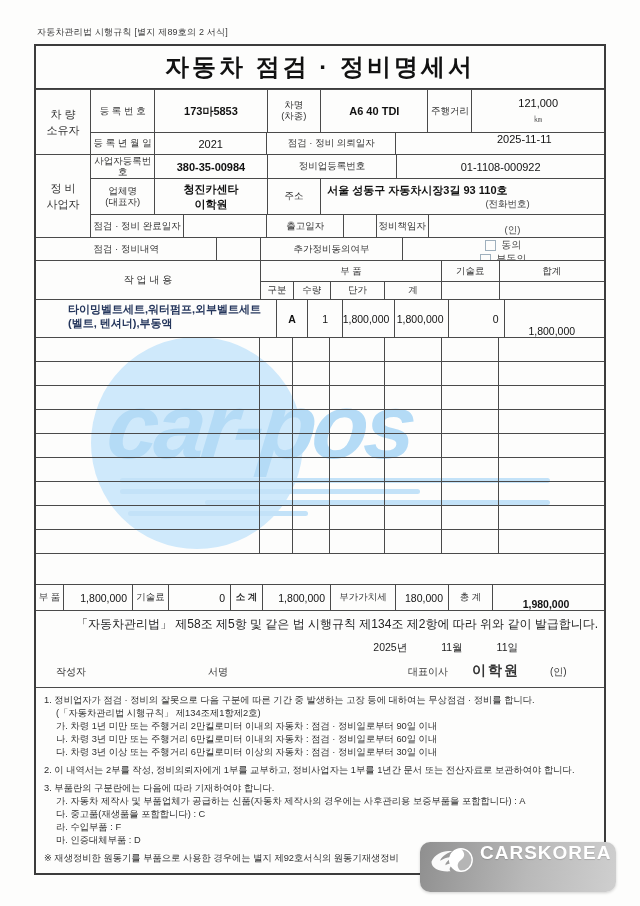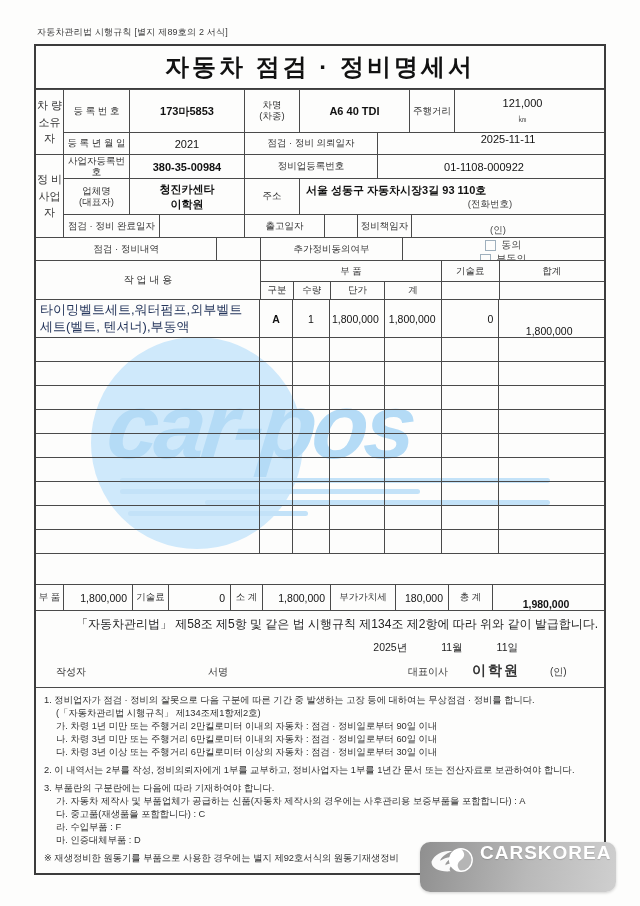--- a/index.html
+++ b/index.html
@@ -33,43 +33,43 @@
 
   .row{display:flex;border-top:1px solid #4a4a4a;box-sizing:border-box;}
   .row.first{border-top:none;}
   .c{box-sizing:border-box;border-right:1px solid #4a4a4a;display:flex;
      align-items:center;justify-content:center;overflow:hidden;}
   .c.last{border-right:none;flex-direction:column;}
   .lab{font-size:9.5px;color:#333;text-align:center;line-height:1.15;}
   .val{font-size:11px;color:#111;}
   .bold{font-weight:bold;}
   .block{display:flex;border-top:1px solid #4a4a4a;}
-  .sec{width:28px;box-sizing:border-box;border-right:1px solid #4a4a4a;
+  .sec{width:55px;box-sizing:border-box;border-right:1px solid #4a4a4a;
     display:flex;align-items:center;justify-content:center;font-size:11px;
     color:#333;text-align:center;line-height:1.5;}
   .brows{flex:1;min-width:0;}
   .brows .row:first-child{border-top:none;}
 
   .addr-cell{flex-direction:column;align-items:stretch;justify-content:center;padding:2px 0;}
   .addr-main{font-size:11px;font-weight:bold;color:#111;padding-left:6px;}
   .addr-phone{font-size:9.5px;color:#444;text-align:center;padding-left:90px;}
 
   .chk-cell{display:flex;align-items:center;justify-content:space-around;}
   .chk{display:flex;align-items:center;gap:5px;font-size:10px;color:#444;}
   .chk .box{width:9px;height:9px;border:1px solid #9fb0bd;background:transparent;display:inline-block;}
 
   
   .pt-head{display:flex;border-top:1px solid #4a4a4a;}
   .pt-work{width:225px;box-sizing:border-box;border-right:1px solid #4a4a4a;
     display:flex;align-items:center;justify-content:center;}
   .pt-right{flex:1;min-width:0;}
   .pt-right .row:first-child{border-top:none;}
   .num{justify-content:flex-end;padding-right:5px;font-size:10.5px;}
-  .work-desc{font-size:13px;font-weight:normal;color:#25365c;line-height:1.3;
-    padding:2px 4px;justify-content:flex-start;align-items:flex-start;text-align:left;}
+  .work-desc{font-size:11px;font-weight:bold;color:#25365c;line-height:1.3;
+    padding:2px 4px;justify-content:flex-start;align-items:flex-start;text-align:left;margin-left:28px;}
   .blank-band{height:30px;border-top:1px solid #4a4a4a;}
 
   .totals .lab{font-size:9.5px;}
   .totals .c{height:25px;}
   .stmt-row{border-top:1px solid #4a4a4a;height:26px;display:flex;align-items:center;}
   .stmt-row .s{font-size:12px;color:#222;padding-left:40px;}
   .date-row{height:22px;display:flex;align-items:center;justify-content:flex-end;
     gap:34px;padding-right:86px;font-size:10.5px;color:#222;}
   .writer-row{height:28px;position:relative;}
   .writer-row span{position:absolute;top:6px;font-size:10px;color:#333;}
@@ -307,21 +307,21 @@
       </div>
       </div>
 
     <div class="blank-band"></div>
 
     <div class="row totals">
       <div class="c lab" style="width:28px;">부 품</div>
       <div class="c val num" style="width:69px;">1,800,000</div>
       <div class="c lab" style="width:36px;">기술료</div>
       <div class="c val num" style="width:62px;">0</div>
-      <div class="c lab" style="width:32px;">소 계</div>
+      <div class="c lab" style="width:32px;font-weight:bold;">소 계</div>
       <div class="c val num" style="width:68px;">1,800,000</div>
       <div class="c lab" style="width:65px;">부가가치세</div>
       <div class="c val num" style="width:53px;">180,000</div>
       <div class="c lab" style="width:44px;">총 계</div>
       <div class="c val num last bold" style="width:111px;">1,980,000</div>
     </div>
 
     <div class="stmt-row">
       <div class="s">「자동차관리법」 제58조 제5항 및 같은 법 시행규칙 제134조 제2항에 따라 위와 같이 발급합니다.</div>
     </div>

